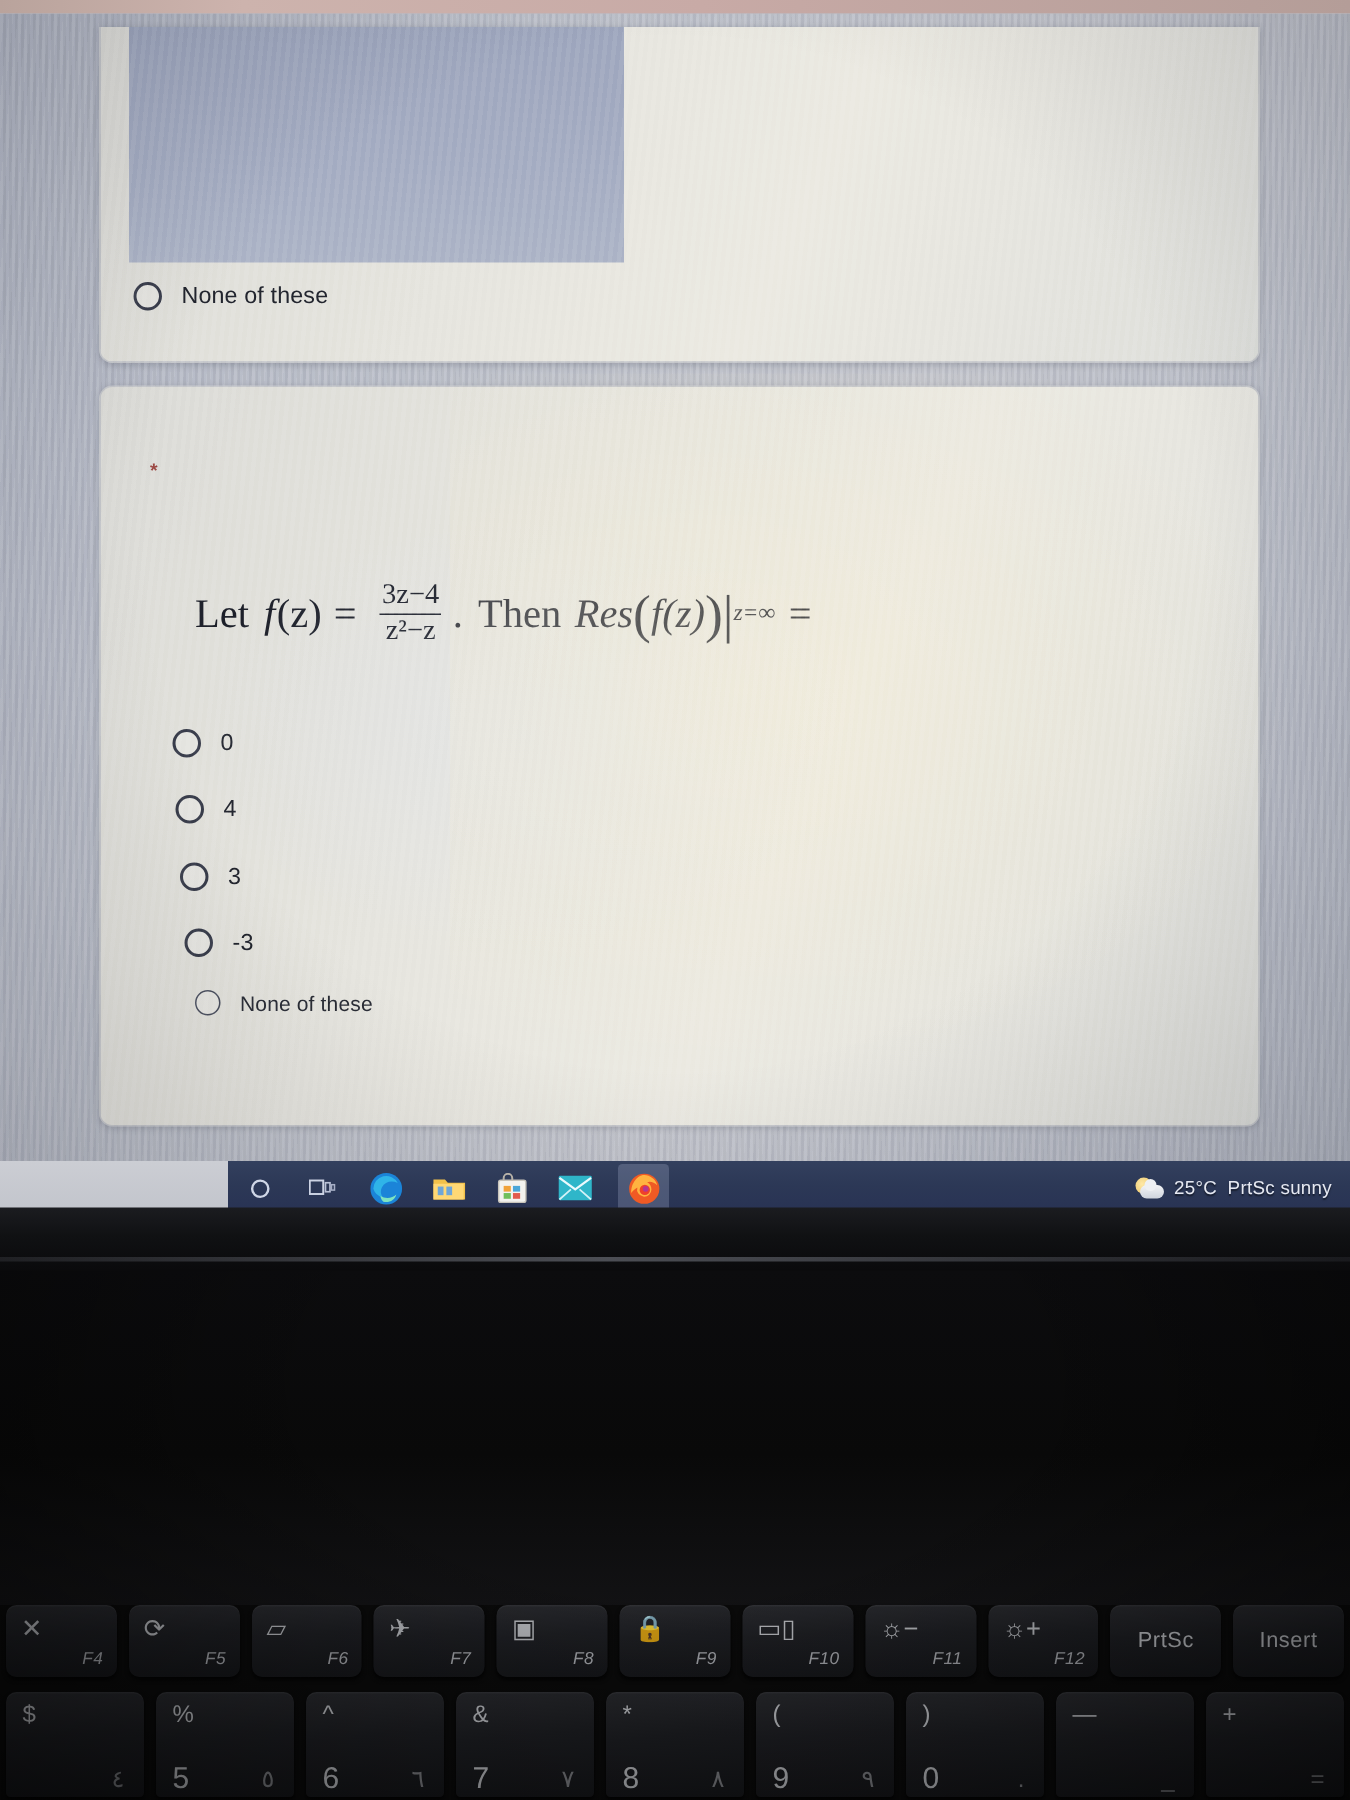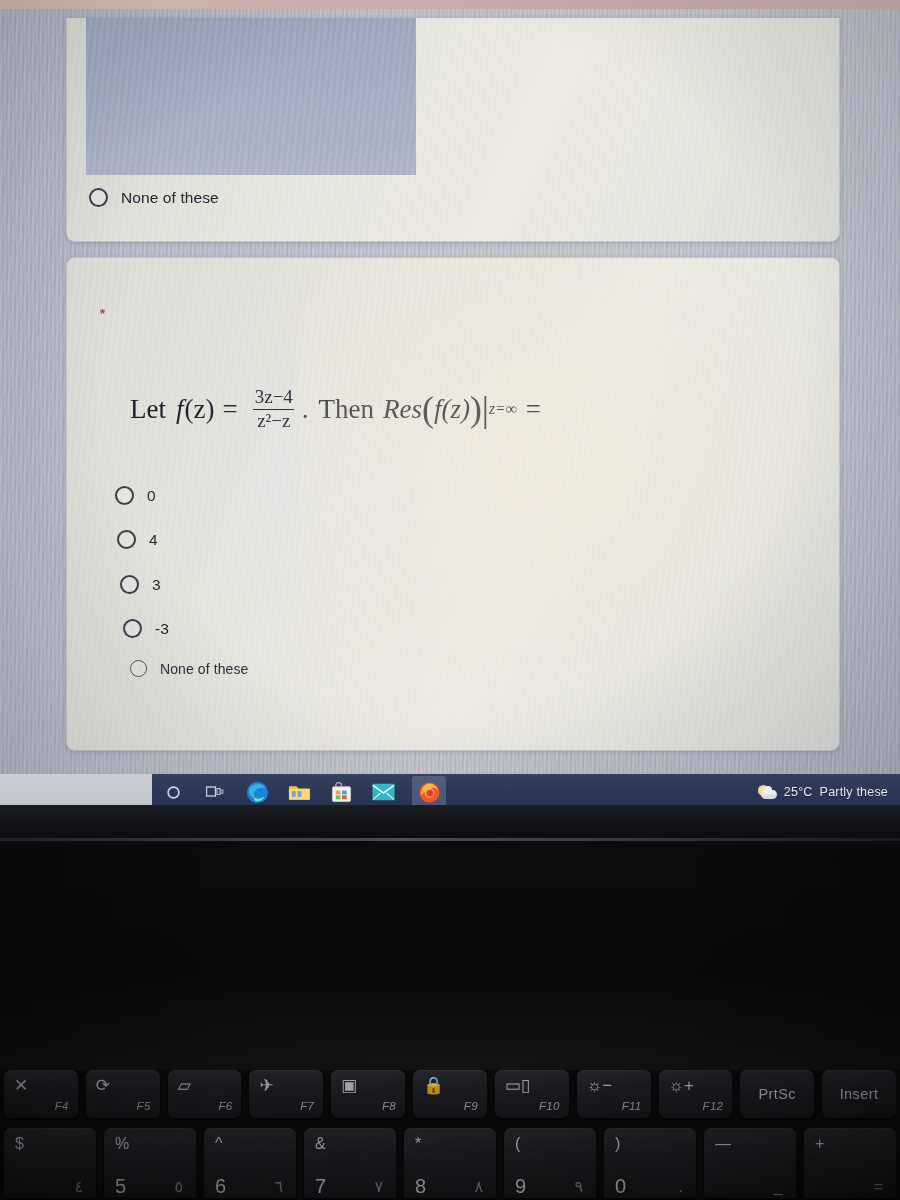--- a/index.html
+++ b/index.html
@@ -252,21 +252,21 @@
           </svg>
         </span>
       </div>
 
       <div class="weather">
         <span class="wx-ico">
           <span class="wx-sun"></span>
             <span class="wx-cloud"></span>
         </span>
         <span>25°C</span>
-        <span>Partly these</span>
+        <span>PrtSc sunny</span>
       </div>
     </div>
   </div>
 
   <div class="body-bezel"></div>
   <div class="hinge-line"></div>
   <div class="deck">
     
   </div>
 

